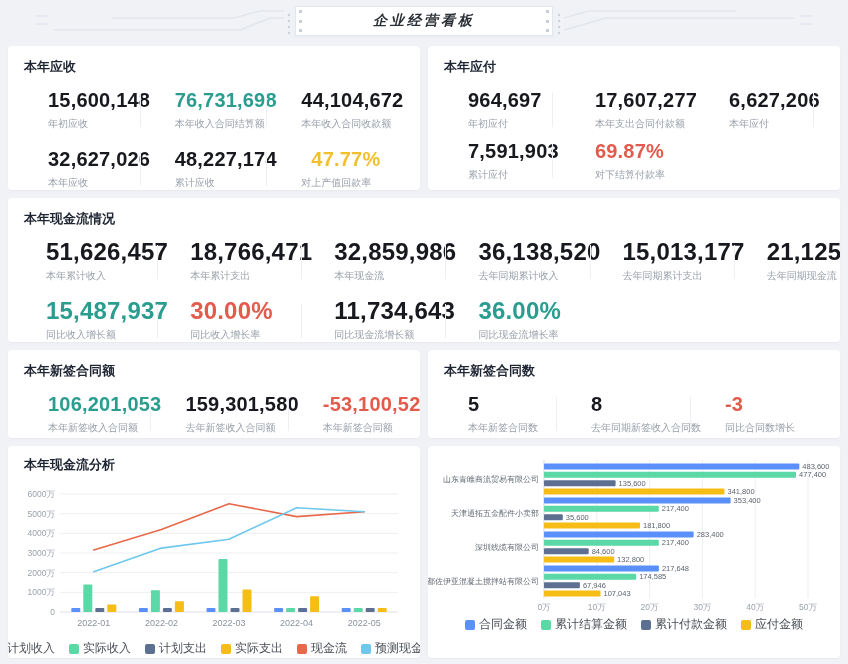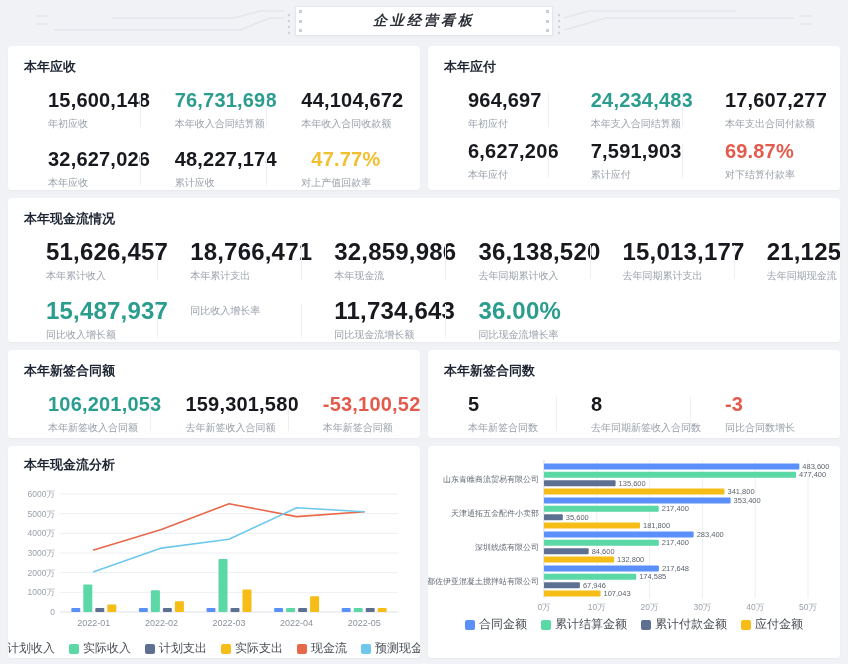--- a/index.html
+++ b/index.html
@@ -109,24 +109,20 @@
       </div>
   </section>
 
   <section class="card">
     <h2 class="card-title">本年应付</h2>
     <div class="stats cols3" style="grid-template-columns: repeat(3, 1fr); gap: 8px;">
         <div class="stat sep">
           <div class="v c-dark">964,697</div>
           <div class="l">年初应付</div>
         </div>
-        <div class="stat sep">
-          <div class="v c-teal">24,234,483</div>
-          <div class="l">本年支入合同结算额</div>
-        </div>
         <div class="stat">
           <div class="v c-dark">17,607,277</div>
           <div class="l">本年支出合同付款额</div>
         </div>
         <div class="stat sep">
           <div class="v c-dark">6,627,206</div>
           <div class="l">本年应付</div>
         </div>
         <div class="stat sep">
           <div class="v c-dark">7,591,903</div>
@@ -164,20 +160,21 @@
         </div>
         <div class="stat">
           <div class="v c-dark">21,125,343</div>
           <div class="l">去年同期现金流</div>
         </div>
         <div class="stat sep">
           <div class="v c-teal">15,487,937</div>
           <div class="l">同比收入增长额</div>
         </div>
         <div class="stat sep">
+          <div class="v c-red">30.00%</div>
           <div class="l">同比收入增长率</div>
         </div>
         <div class="stat sep">
           <div class="v c-dark">11,734,643</div>
           <div class="l">同比现金流增长额</div>
         </div>
         <div class="stat">
           <div class="v c-teal">36.00%</div>
           <div class="l">同比现金流增长率</div>
         </div>

